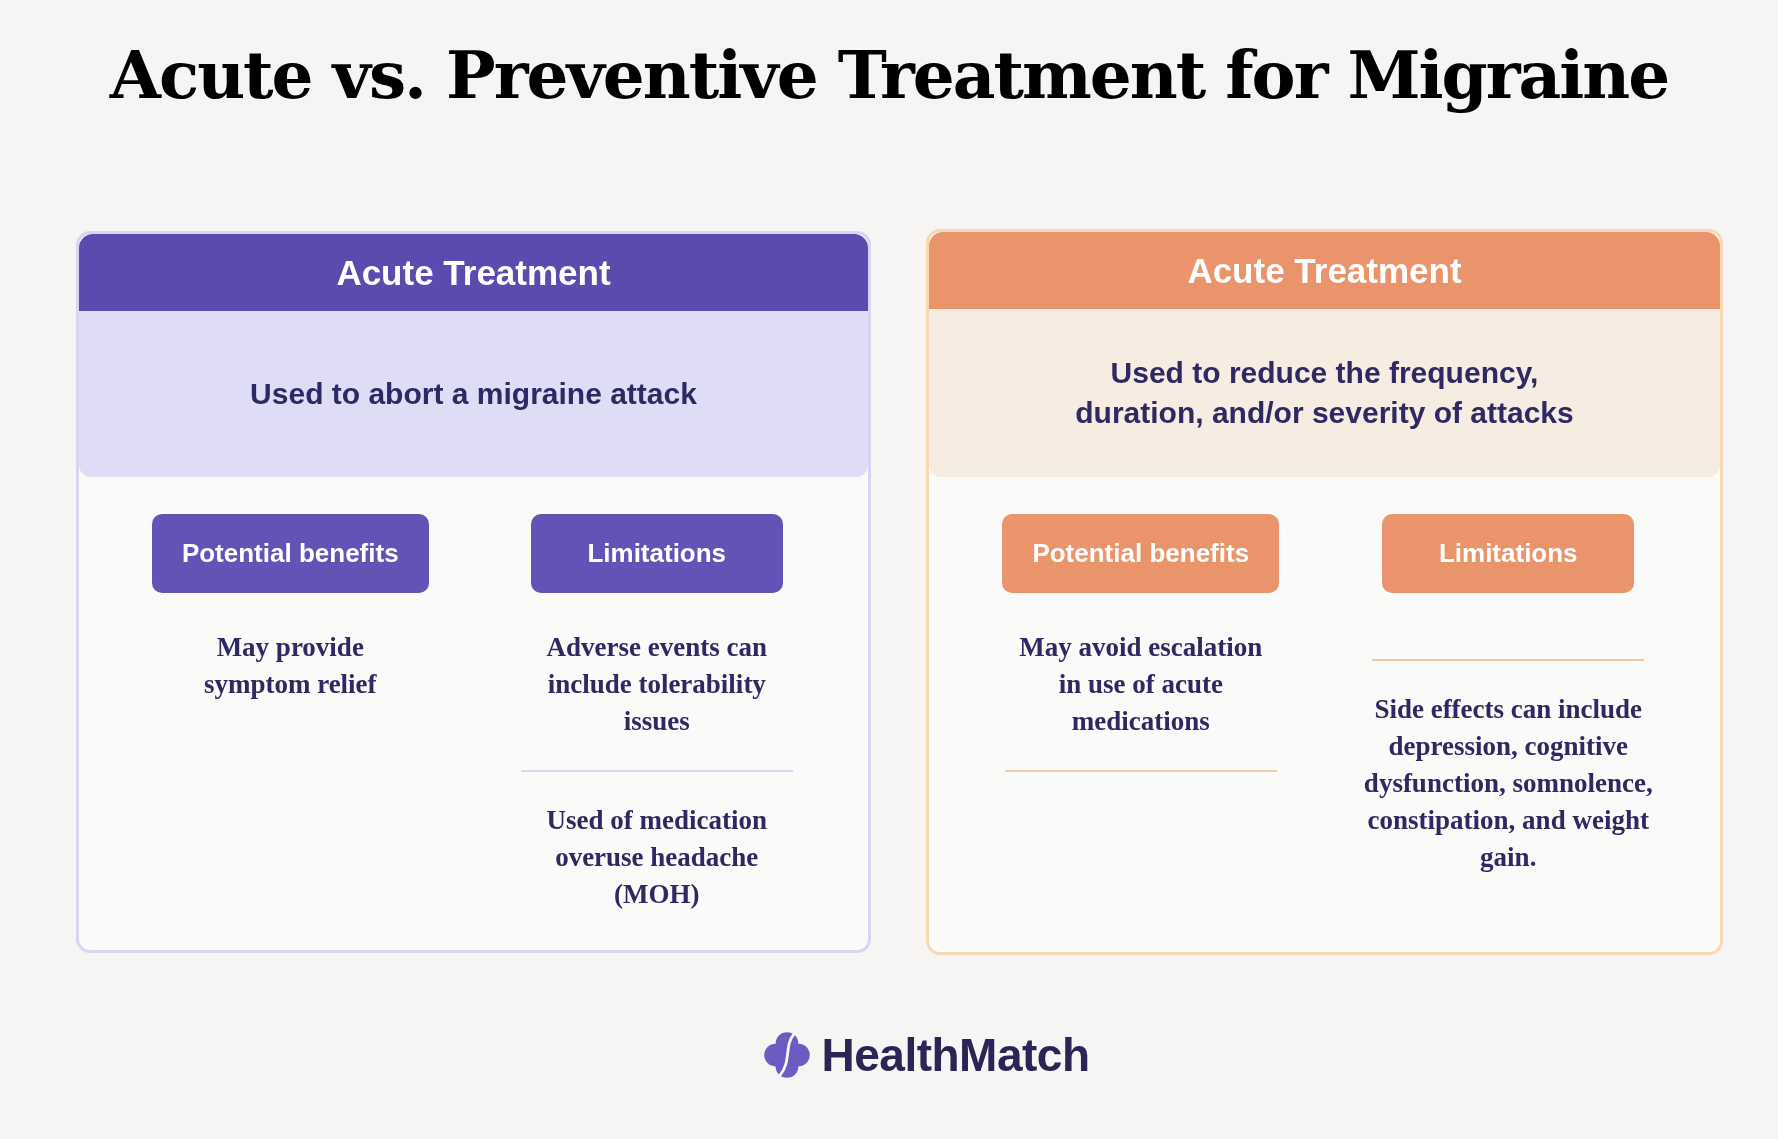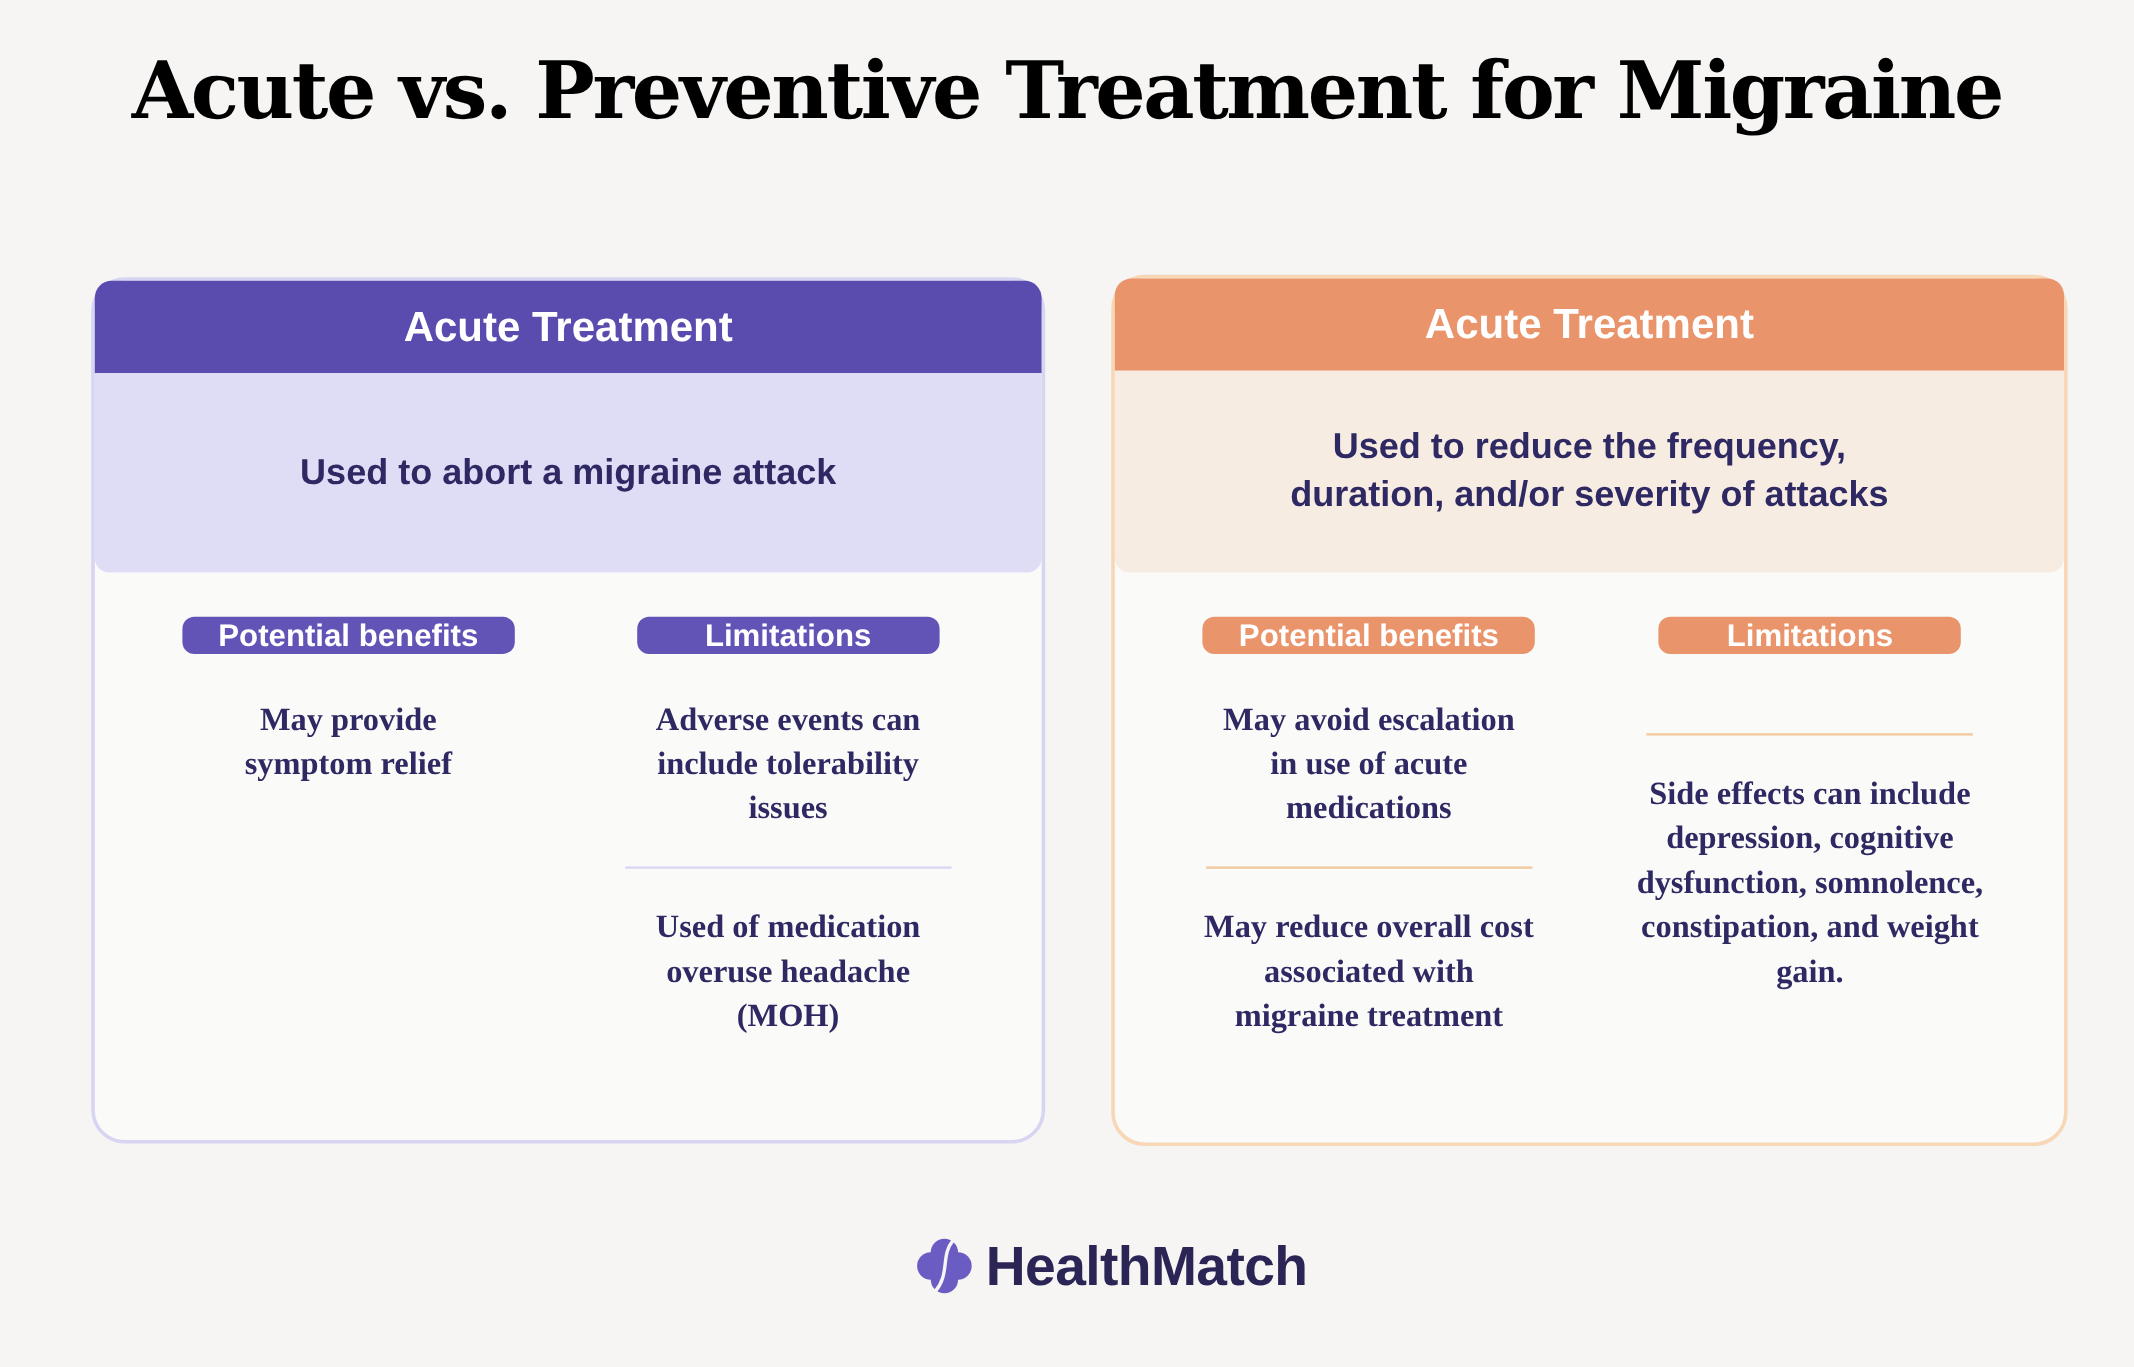--- a/index.html
+++ b/index.html
@@ -14,21 +14,21 @@
     position:absolute; top:36px; left:0; width:100%;
     text-align:center;
     font-family:"DejaVu Serif","Liberation Serif",serif;
     font-weight:700;
     font-size:66px;
     letter-spacing:-2px;
     color:#000000;
   }
   .card {
     position:absolute;
-    border-radius:28px;
+    border-radius:14px;
     background:#fafaf9;
   }
   .card.purple { left:76px;  top:231px; width:795px; height:722px; border:3px solid #d8d5f3; }
   .card.orange { left:926px; top:229px; width:797px; height:726px; border:3px solid #f7d7b6; }
 
   .card-header {
     height:77px;
     border-radius:14px 14px 0 0;
     display:flex; align-items:center; justify-content:center;
     color:#ffffff;
@@ -55,21 +55,21 @@
     display:flex;
     padding:37px 28px 0 28px;
   }
   .col {
     flex:1 1 50%;
     display:flex; flex-direction:column; align-items:center;
     text-align:center;
   }
   .pill {
     min-width:252px;
-    padding:0 30px;
+    padding:24px 30px;
     border-radius:10px;
     color:#ffffff;
     font-size:26px; font-weight:700;
     text-align:center;
     margin-bottom:36px;
   }
   .purple .pill { background:#6254b6; }
   .orange .pill { background:#e9946b; }
 
   .item {
@@ -144,23 +144,20 @@
   </div>
   <div class="card-body">
     <div class="col">
       <div class="pill">
         <span>Potential benefits</span>
       </div>
       <p class="item">May avoid escalation
 in use of acute
 medications</p>
       <div class="divider"></div>
-      <p class="item">May reduce overall cost
-associated with
-migraine treatment</p>
     </div>
     <div class="col">
       <div class="pill">
         <span>Limitations</span>
       </div>
       <div class="divider"></div>
       <p class="item">Side effects can include
 depression, cognitive
 dysfunction, somnolence,
 constipation, and weight

